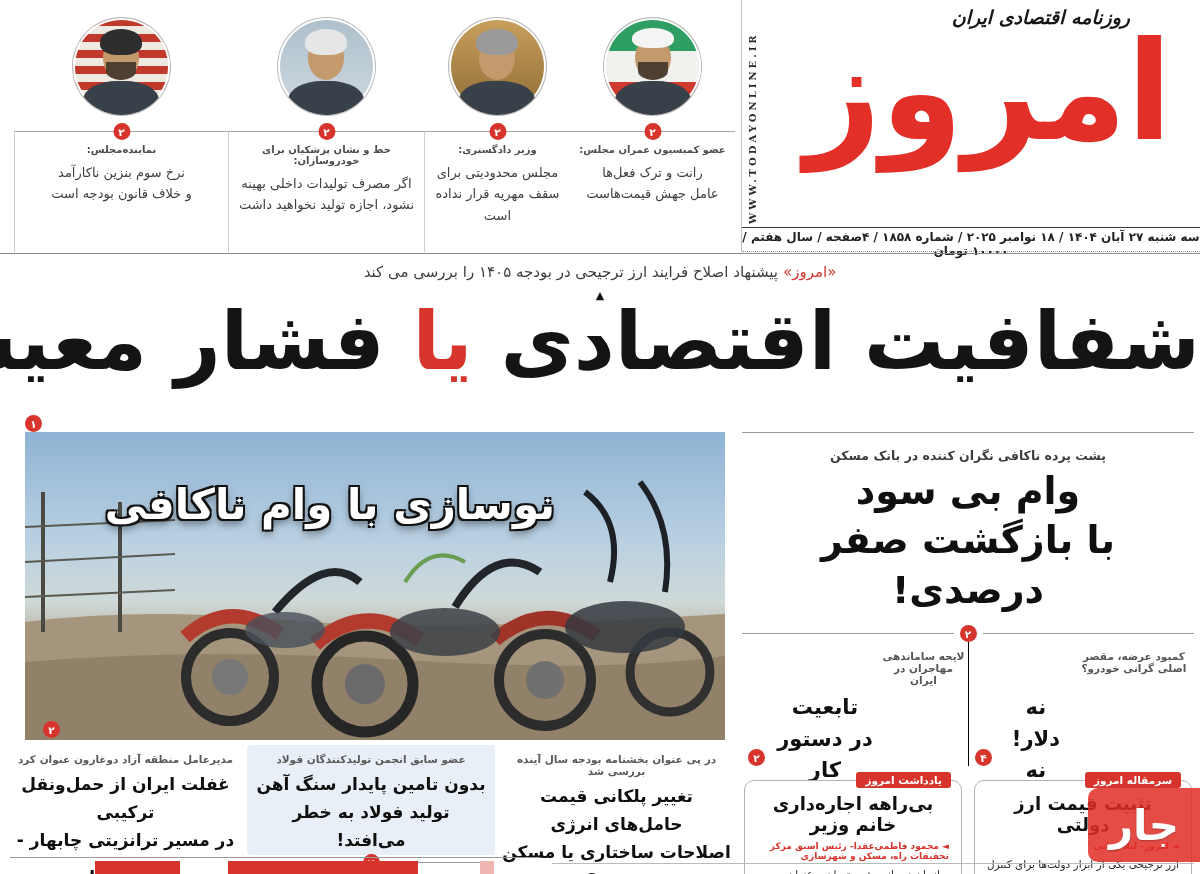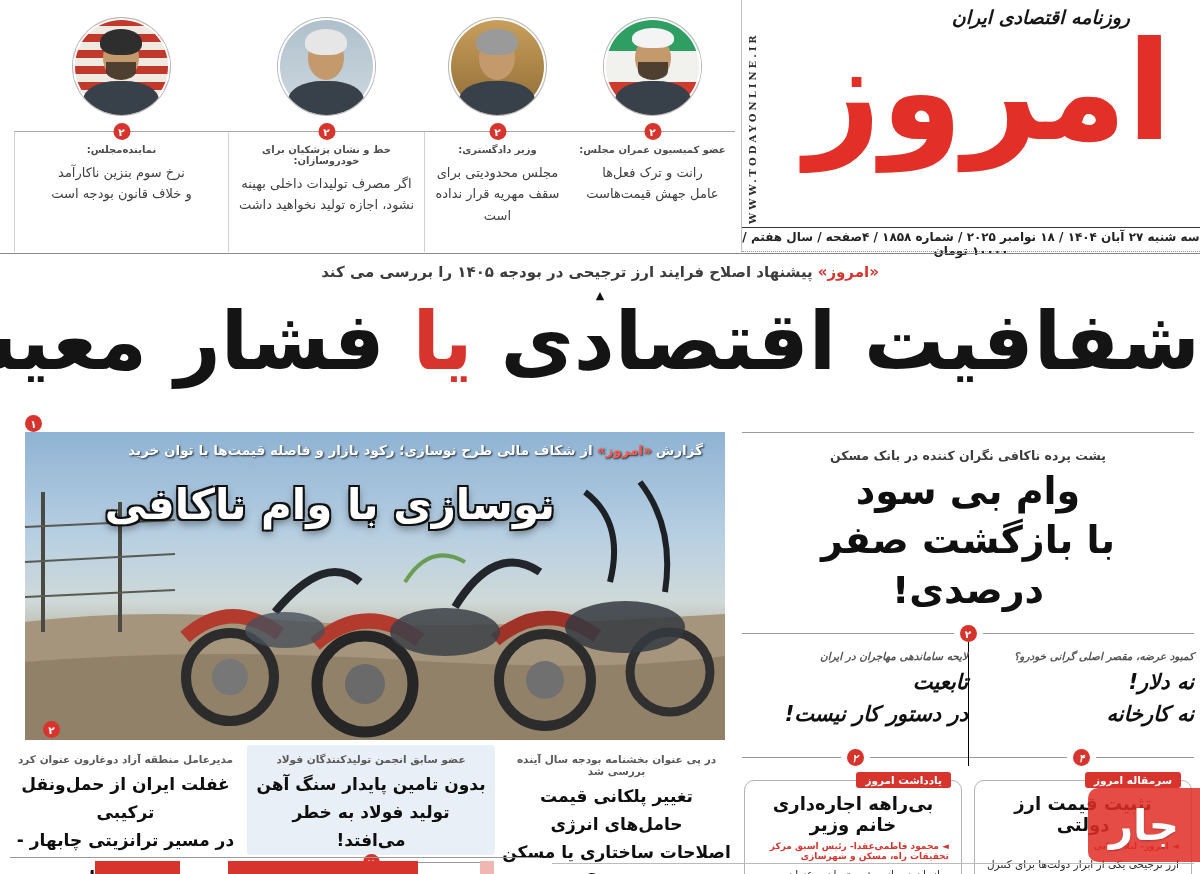--- a/index.html
+++ b/index.html
@@ -48,21 +48,21 @@
   .t-kicker{font-size:10px;font-weight:bold;color:#4d4d4d;margin-bottom:7px;}
   .t-head{font-size:13px;font-weight:normal;color:#404040;line-height:1.65;}
   
   .pnum{width:17px;height:17px;border-radius:50%;background:#d6342c;color:#fff;font-size:10.5px;
         font-weight:bold;display:inline-flex;align-items:center;justify-content:center;flex:none;}
   .rule-num{display:flex;align-items:center;gap:6px;}
   .rule-num .rl{flex:1;border-top:1px solid #9a9a9a;height:0;}
   .page-sep{position:absolute;top:253px;left:0;right:0;border-top:1px solid #8a8a8a;}
   
   .lead-kicker{position:absolute;top:263px;left:0;width:100%;text-align:center;font-size:15px;
-        font-weight:bold;color:#3d3d3d;}
+        font-weight:normal;color:#3d3d3d;}
   .lead-kicker .brand{color:#d6342c;margin-left:5px;}
   .lead-marker{position:absolute;top:289px;left:0;width:100%;text-align:center;font-size:11px;color:#111;}
   .lead-headline{position:absolute;top:295px;left:0;width:100%;text-align:center;font-size:80px;
         font-weight:bold;color:#141414;letter-spacing:-2px;line-height:1.18;white-space:nowrap;}
   .lead-headline .hl-red{color:#d6342c;}
   
   .photo{position:absolute;top:432px;right:475px;left:25px;height:308px;overflow:hidden;
         background:linear-gradient(180deg,#8fb3d4 0%,#b9d0e2 35%,#cfd9d8 55%,#a99a83 75%,#8c7c66 100%);}
   .photo svg{position:absolute;inset:0;width:100%;height:100%;}
   .ph-kicker{position:absolute;top:10px;right:22px;left:22px;text-align:right;color:#fff;
@@ -72,24 +72,24 @@
         text-shadow:2px 2px 0 #111,-2px -2px 0 #111,2px -2px 0 #111,-2px 2px 0 #111,0 4px 8px rgba(0,0,0,.55);}
   .num-photo-top{position:absolute;top:415px;right:1158px;z-index:3;}
   .num-photo-bot{position:absolute;top:721px;right:1140px;z-index:3;}
   
   .right-col{position:absolute;top:432px;right:6px;width:452px;height:430px;border-top:1px solid #9a9a9a;}
   .rc-kicker{margin:15px 0 4px;text-align:center;font-size:12.5px;font-weight:bold;color:#3c3c3c;}
   .rc-headline{text-align:center;font-size:38px;line-height:1.3;font-weight:bold;color:#101010;
         letter-spacing:-1px;}
   .rc-rule{margin-top:10px;}
   .rc-subrow{display:flex;height:124px;}
-  .rc-sub{width:50%;display:flex;flex-direction:column;padding-top:8px;box-sizing:border-box;font-style:italic;}
+  .rc-sub{width:50%;display:flex;flex-direction:row;text-align:center;padding-top:8px;box-sizing:border-box;}
   .rc-sub:first-child{border-left:1px solid #000000;}
   .rc-sub .s-kicker{font-size:10.5px;font-weight:bold;color:#555;margin-bottom:5px;}
-  .rc-sub .s-head{font-size:21px;font-weight:bold;line-height:1.5;color:#101010;}
+  .rc-sub .s-head{font-size:21px;font-weight:bold;line-height:1.5;color:#101010;margin-top:42px;}
   .rc-sub .rule-num{margin-top:auto;}
   .rc-notes{display:flex;gap:12px;margin-top:14px;padding:0 2px;}
   .note{position:relative;width:50%;box-sizing:border-box;border:1px solid #b3b3b3;border-radius:10px;
         padding:10px 12px 8px;min-height:112px;background:#fff;}
   .note-tab{position:absolute;top:-9px;right:10px;background:#d6342c;color:#fff;font-size:10.5px;
         font-weight:bold;padding:2px 9px;border-radius:3px;}
   .note-title{text-align:center;font-size:18px;font-weight:bold;color:#101010;margin-top:2px;}
   .note-byline{color:#d6342c;font-size:9px;font-weight:bold;margin:6px 0 4px;text-align:right;}
   .note-body{font-size:10.5px;line-height:1.75;color:#2a2a2a;text-align:justify;height:74px;overflow:hidden;}
   
@@ -220,23 +220,20 @@
       <path d="M470,208 Q520,166 572,204" fill="none" stroke="#a03328" stroke-width="14"></path>
       <path d="M250,180 Q300,120 335,150" fill="none" stroke="#22262b" stroke-width="8"></path>
       <path d="M430,175 Q470,110 515,140" fill="none" stroke="#22262b" stroke-width="8"></path>
       <path d="M560,60 Q600,90 585,150" fill="none" stroke="#1d2126" stroke-width="6"></path>
       <path d="M615,50 Q650,95 640,160" fill="none" stroke="#1d2126" stroke-width="6"></path>
       <ellipse cx="420" cy="200" rx="55" ry="24" fill="#3c4148" opacity="0.85"></ellipse>
       <ellipse cx="600" cy="195" rx="60" ry="26" fill="#343a41" opacity="0.85"></ellipse>
       <ellipse cx="260" cy="198" rx="40" ry="18" fill="#49505a" opacity="0.8"></ellipse>
       <path d="M380,150 q25,-40 60,-20" fill="none" stroke="#53902f" stroke-width="4" opacity="0.8"></path>
     </svg>
-    <div class="ph-kicker">
-      <span>گزارش</span><span class="brand">«امروز»</span><span>از شکاف مالی طرح نوسازی؛ رکود بازار و فاصله قیمت‌ها با توان خرید</span>
-    </div>
     <div class="ph-head">نوسازی با وام ناکافی</div>
   </div>
   <span class="pnum num-photo-bot">۲</span>
 
   <div class="right-col">
     <div class="rc-kicker">پشت پرده ناکافی نگران کننده در بانک مسکن</div>
     <div class="rc-headline">
       <div>وام بی سود</div>
       <div>با بازگشت صفر درصدی!</div>
     </div>

